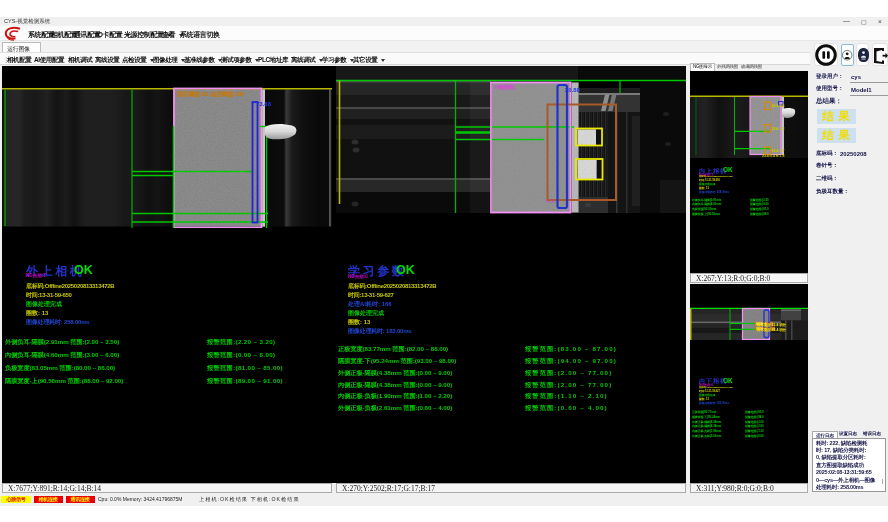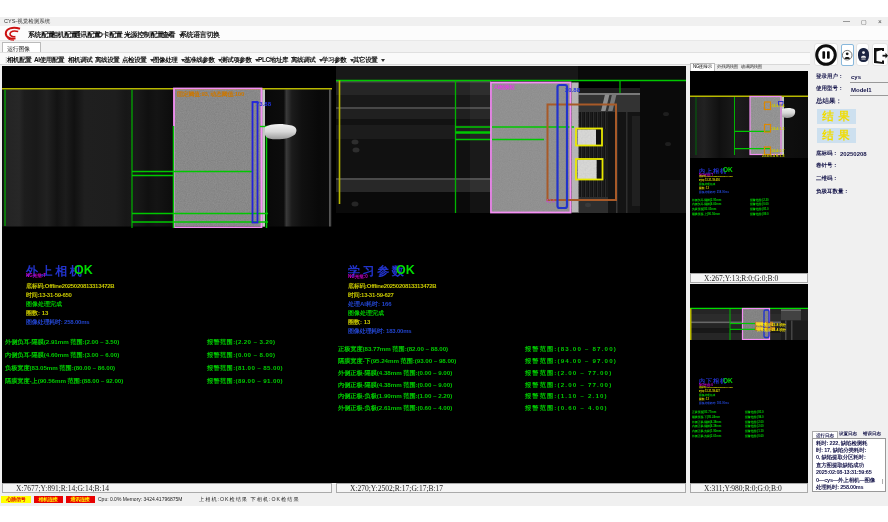--- a/index.html
+++ b/index.html
@@ -6,21 +6,21 @@
 .abs{position:absolute}
 #win{position:absolute;left:0;top:17px;width:888px;height:489px;background:#f0f0f0}
 #title{position:absolute;left:0;top:0;width:888px;height:9px;background:#f0f0f0;font-size:5.5px;color:#333}
 #menubar{position:absolute;left:0;top:9px;width:888px;height:15px;background:#fcfcfc;border-bottom:1px solid #e8e8e8}
 .mi{position:absolute;top:4px;font-size:7px;color:#111;font-weight:bold;white-space:nowrap;letter-spacing:-.4px}
 #tabrow{position:absolute;left:0;top:24px;width:888px;height:11px;background:#f2f2f2}
 #tab1{position:absolute;left:2px;top:1px;width:39px;height:10px;background:#fff;border:1px solid #bbb;border-bottom:none;font-size:6px;color:#222;padding:2px 0 0 4px;letter-spacing:-.3px}
 #toolbar{position:absolute;left:0;top:35px;width:888px;height:13px;background:#fafafa;border-top:1px solid #e0e0e0;border-bottom:1px solid #d8d8d8}
 .ti{position:absolute;top:3px;font-size:6.5px;color:#111;font-weight:bold;white-space:nowrap;letter-spacing:-.4px}
 .panel{position:absolute;background:#000;overflow:hidden}
-.sbar{position:absolute;height:10px;background:#f5f5f5;border:1px solid #aaa;font-family:"Liberation Serif",serif;font-size:7.5px;color:#222;line-height:9px;padding-left:13px;white-space:nowrap}
+.sbar{position:absolute;height:10px;background:#f5f5f5;border:1px solid #aaa;font-family:"Liberation Serif",serif;font-size:7.5px;color:#222;line-height:9px;padding-left:5px;white-space:nowrap}
 .t{position:absolute;white-space:nowrap;line-height:1}
 .yel{color:#c8c800;font-weight:bold}
 .grn{color:#00cc00;font-weight:bold}
 .blu{color:#2244cc;font-weight:bold}
 .mag{color:#cc00cc;font-weight:bold}
 .meas{color:#00cc00;font-weight:bold;font-size:6.2px;letter-spacing:-.05px}
 .measr{color:#00cc00;font-weight:bold;font-size:6.2px;letter-spacing:.35px}
 .measm{color:#00cc00;font-weight:bold;font-size:6.2px;letter-spacing:1.15px}
 .meas2{color:#00cc00;font-weight:bold;font-size:2.9px;letter-spacing:-.05px}
 .ar{display:inline-block;width:0;height:0;border-left:2.5px solid transparent;border-right:2.5px solid transparent;border-top:3px solid #333;margin-left:2px;vertical-align:middle}

